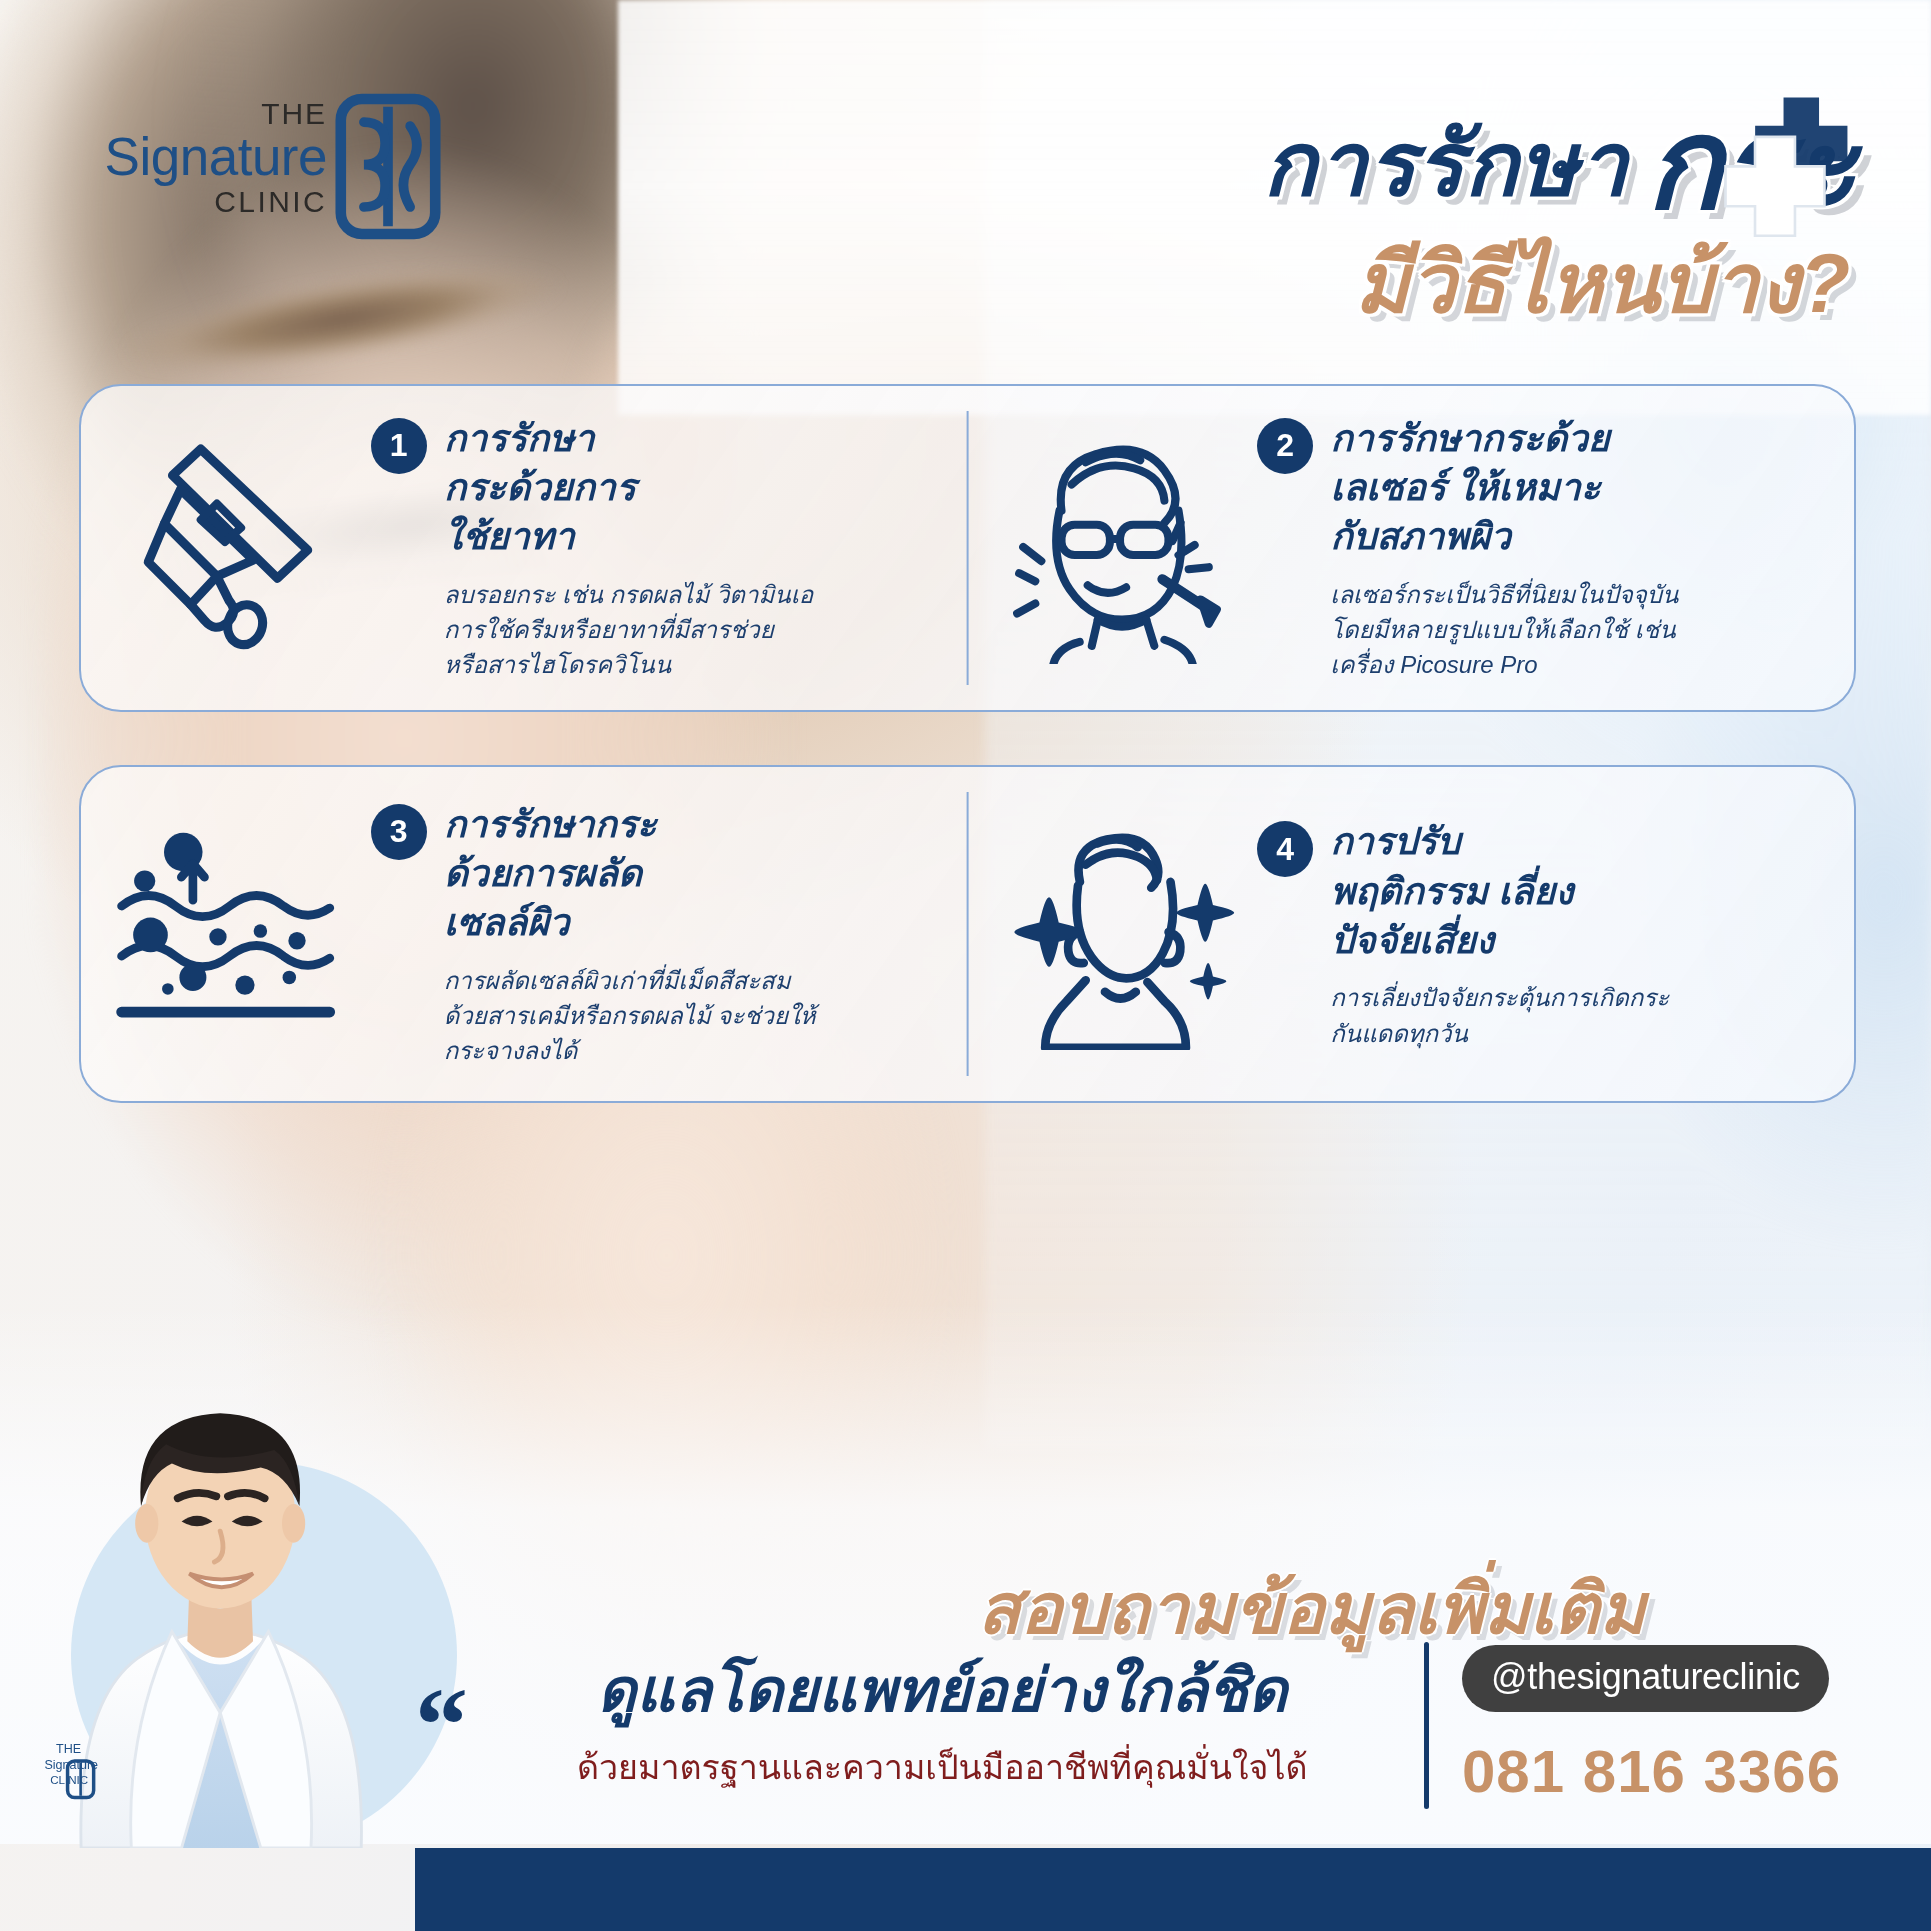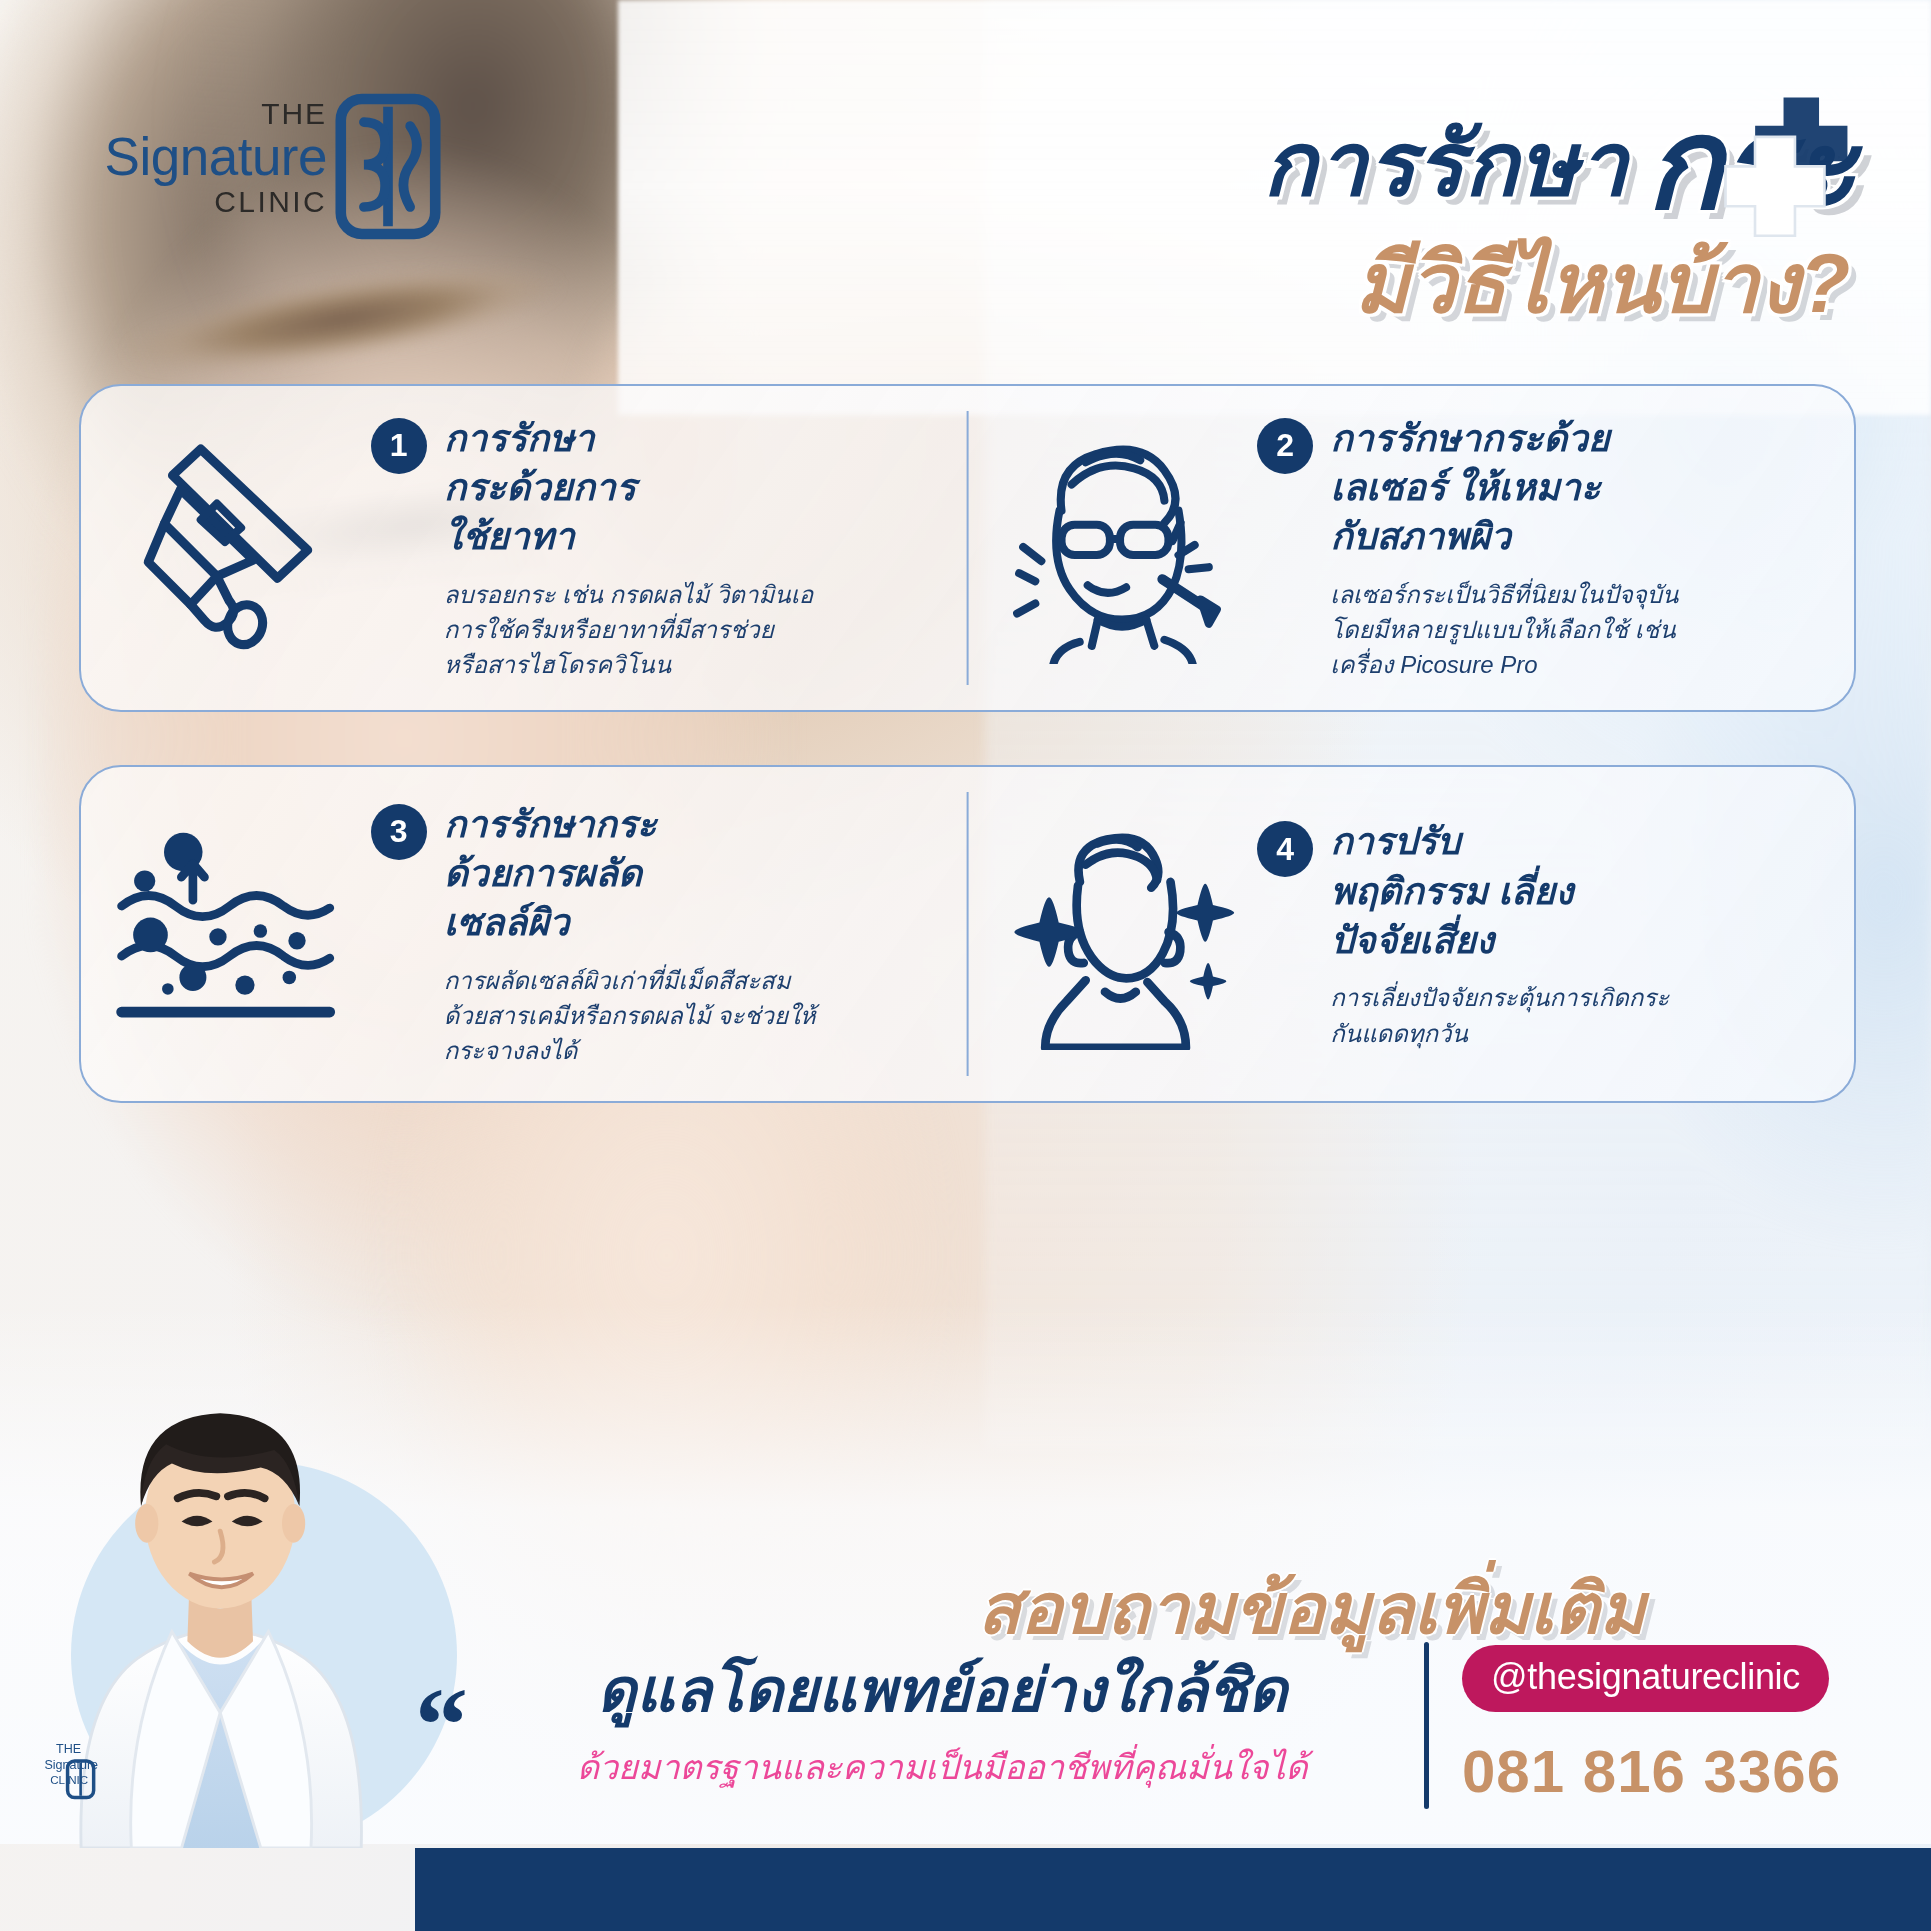--- a/index.html
+++ b/index.html
@@ -165,25 +165,25 @@
   #cta { position:absolute; right:50px; bottom:267px; width:1139px; text-align:center; }
   .cta-head {
     font-size:70px; font-weight:bold; font-style:italic; color:#c79268;
     text-shadow:-1.9px 0 0 #fff,1.9px 0 0 #fff,0 -1.9px 0 #fff,0 1.9px 0 #fff,
                 5.8px 5.8px 0 rgba(150,155,165,0.32);
   }
   #quote { position:absolute; left:415px; bottom:114px; right:54px; height:183px; display:flex; align-items:center; }
   .qmark { font-size:106px; color:#143a6b; font-weight:bold; line-height:0.6; margin-right:15.4px; font-family:"Liberation Serif",serif; }
   .qtext { flex:1;text-align:center; }
   .q1 { font-size:60px; font-weight:bold; font-style:italic; color:#143a6b; line-height:1.12; }
-  .q2 { font-size:34px; font-style:italic; color:#ec4899; margin-top:16px; }
+  .q2 { font-size:34px; color:#7f1d1d; margin-top:16px; }
   .vbar { width:4.8px; align-self:stretch; background:#143a6b; margin:7.7px 33px 7.7px 23px; border-radius:2.9px; }
   .contact { width:415px; min-width:415px; }
   .handle {
-    display:inline-block; background:#be185d; color:#fff;
+    display:inline-block; background:#404040; color:#fff;
     font-size:36px; padding:10.6px 29px 13.5px; border-radius:39px; letter-spacing:-0.3px;
   }
   .phone { font-size:60px; font-weight:bold; color:#c79268; margin-top:25px; letter-spacing:1px; }
   #bluebar { position:absolute; left:415px; bottom:0; right:0; height:83px; background:#143a6b; }
 </style>
 </head>
 <body>
 
 <div id="bg">
   <div class="bg-base"></div>

